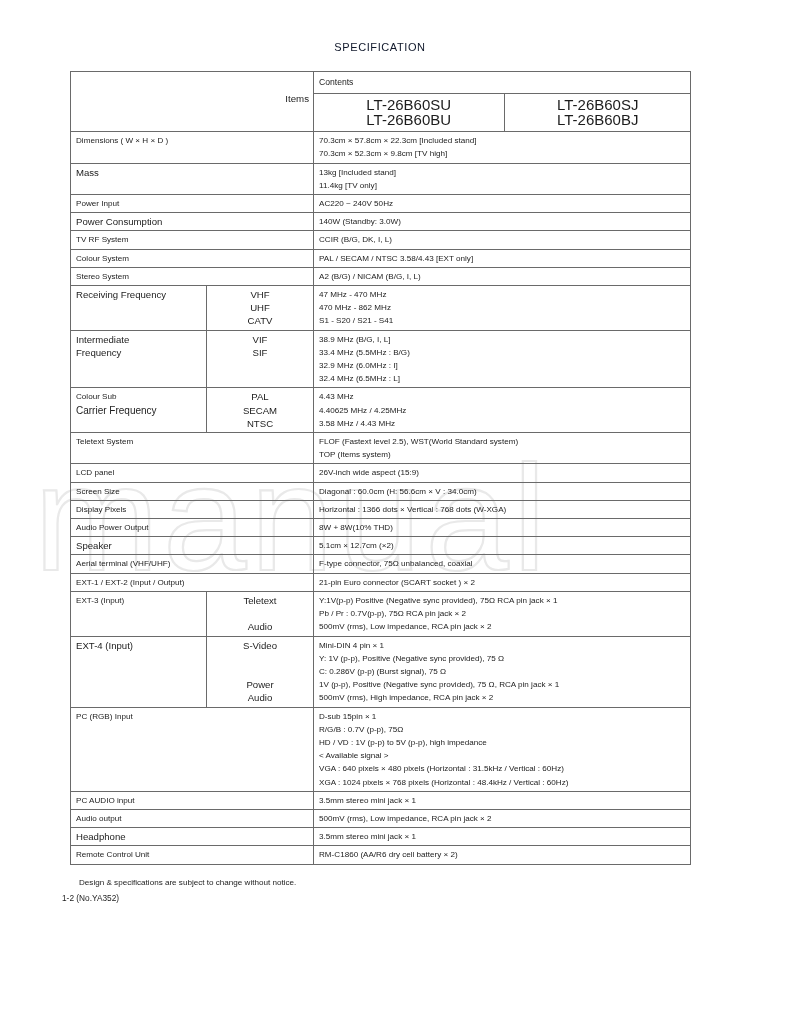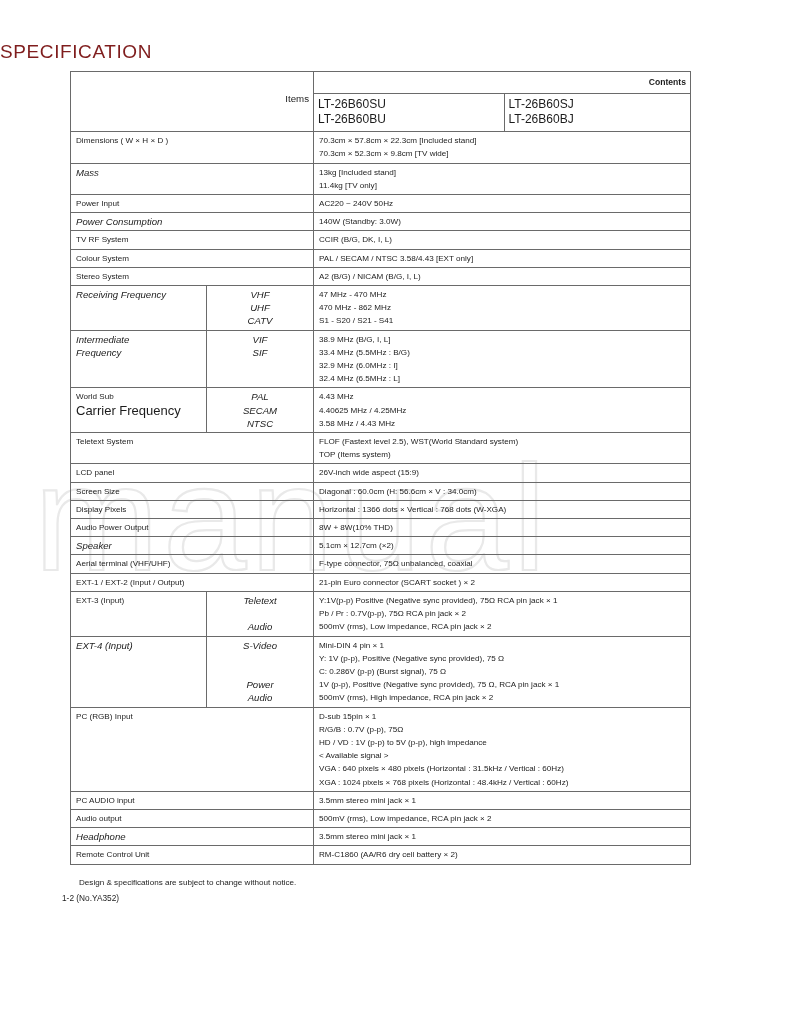--- a/index.html
+++ b/index.html
@@ -37,24 +37,24 @@
     letter-spacing: 4px;
   }
 
   
   #page { position: relative; z-index: 2; }
 
   #page-title {
     position: absolute;
     left: 0; top: 41px;
     width: 760px;
-    text-align: left;
-    font-size: 19px;
+    text-align: center;
+    font-size: 11px;
     letter-spacing: 0.6px;
-    color: #7f1d1d;
+    color: #0f172a;
   }
 
   
   #spec-table {
     position: absolute;
     left: 70px;
     top: 71px;
     width: 620px;
     border-collapse: collapse;
     table-layout: fixed;
@@ -69,23 +69,23 @@
   }
   
   #spec-table { border: 1.6px solid #1a1a1a; }
 
   .cell {
     padding: 2px 4px 2px 5px;
     font-size: 8.1px;
     line-height: 13.2px;
     color: #1c1c1c;
   }
-  .cell.big { font-size: 9.6px; line-height: 13.2px; font-style: italic; }
-  .cell.hdr { text-align: right; font-size: 8.6px; padding-top: 4px; padding-bottom: 4px; font-weight: bold; }
-  .cell.model { text-align: left; font-size: 12px; line-height: 15px; padding: 3px 4px 4px; }
+  .cell.big { font-size: 9.6px; line-height: 13.2px; }
+  .cell.hdr { text-align: left; font-size: 8.6px; padding-top: 4px; padding-bottom: 4px; }
+  .cell.model { text-align: center; font-size: 15px; line-height: 15px; padding: 3px 4px 4px; }
   .cell.sub { text-align: center; padding-right: 5px; }
   .cell.sub.big { font-size: 9.6px; }
 
   .lines div { white-space: nowrap; }
 
   
   col.c-item  { width: 136px; }
   col.c-sub   { width: 107px; }
   col.c-val   { width: 377px; }
   col.c-hdr-a { width: 190px; }
@@ -167,21 +167,21 @@
         </tr>
         <tr>
           <td colspan="2">
             <div class="cell lines">
               <div>Dimensions ( W × H × D )</div>
             </div>
           </td>
           <td>
             <div class="cell lines">
               <div>70.3cm × 57.8cm × 22.3cm [Included stand]</div>
-              <div>70.3cm × 52.3cm × 9.8cm [TV wide]</div>
+              <div>70.3cm × 52.3cm × 9.8cm [TV high]</div>
             </div>
           </td>
         </tr>
         <tr>
           <td colspan="2">
             <div class="cell lines big">
               <div>Mass</div>
             </div>
           </td>
           <td>
@@ -290,22 +290,22 @@
               <div>38.9 MHz (B/G, I, L]</div>
               <div>33.4 MHz (5.5MHz : B/G)</div>
               <div>32.9 MHz (6.0MHz : I]</div>
               <div>32.4 MHz (6.5MHz : L]</div>
             </div>
           </td>
         </tr>
         <tr>
           <td>
             <div class="cell lines">
-              <div>World Sub</div>
-              <div style="font-size:13px">Carrier Frequency</div>
+              <div>Colour Sub</div>
+              <div style="font-size:10px">Carrier Frequency</div>
             </div>
           </td>
           <td>
             <div class="cell sub lines big">
               <div>PAL</div>
               <div>SECAM</div>
               <div>NTSC</div>
             </div>
           </td>
           <td>

